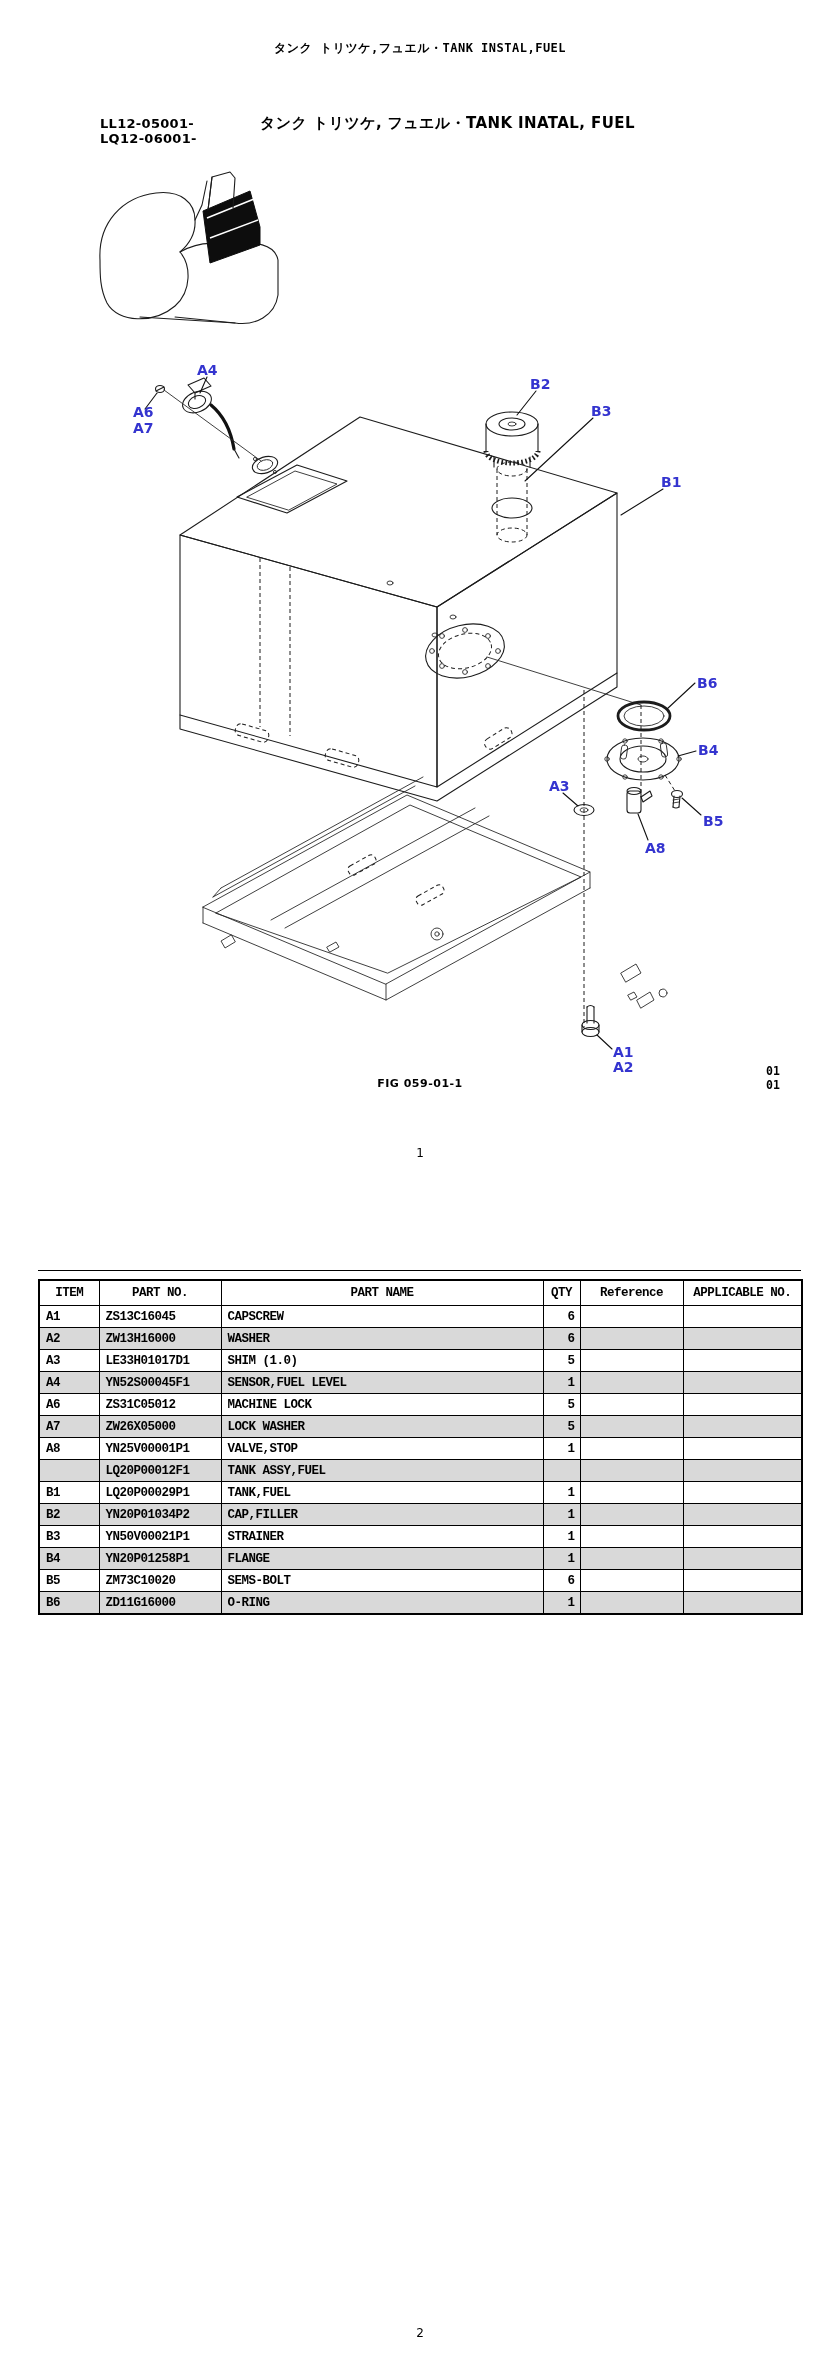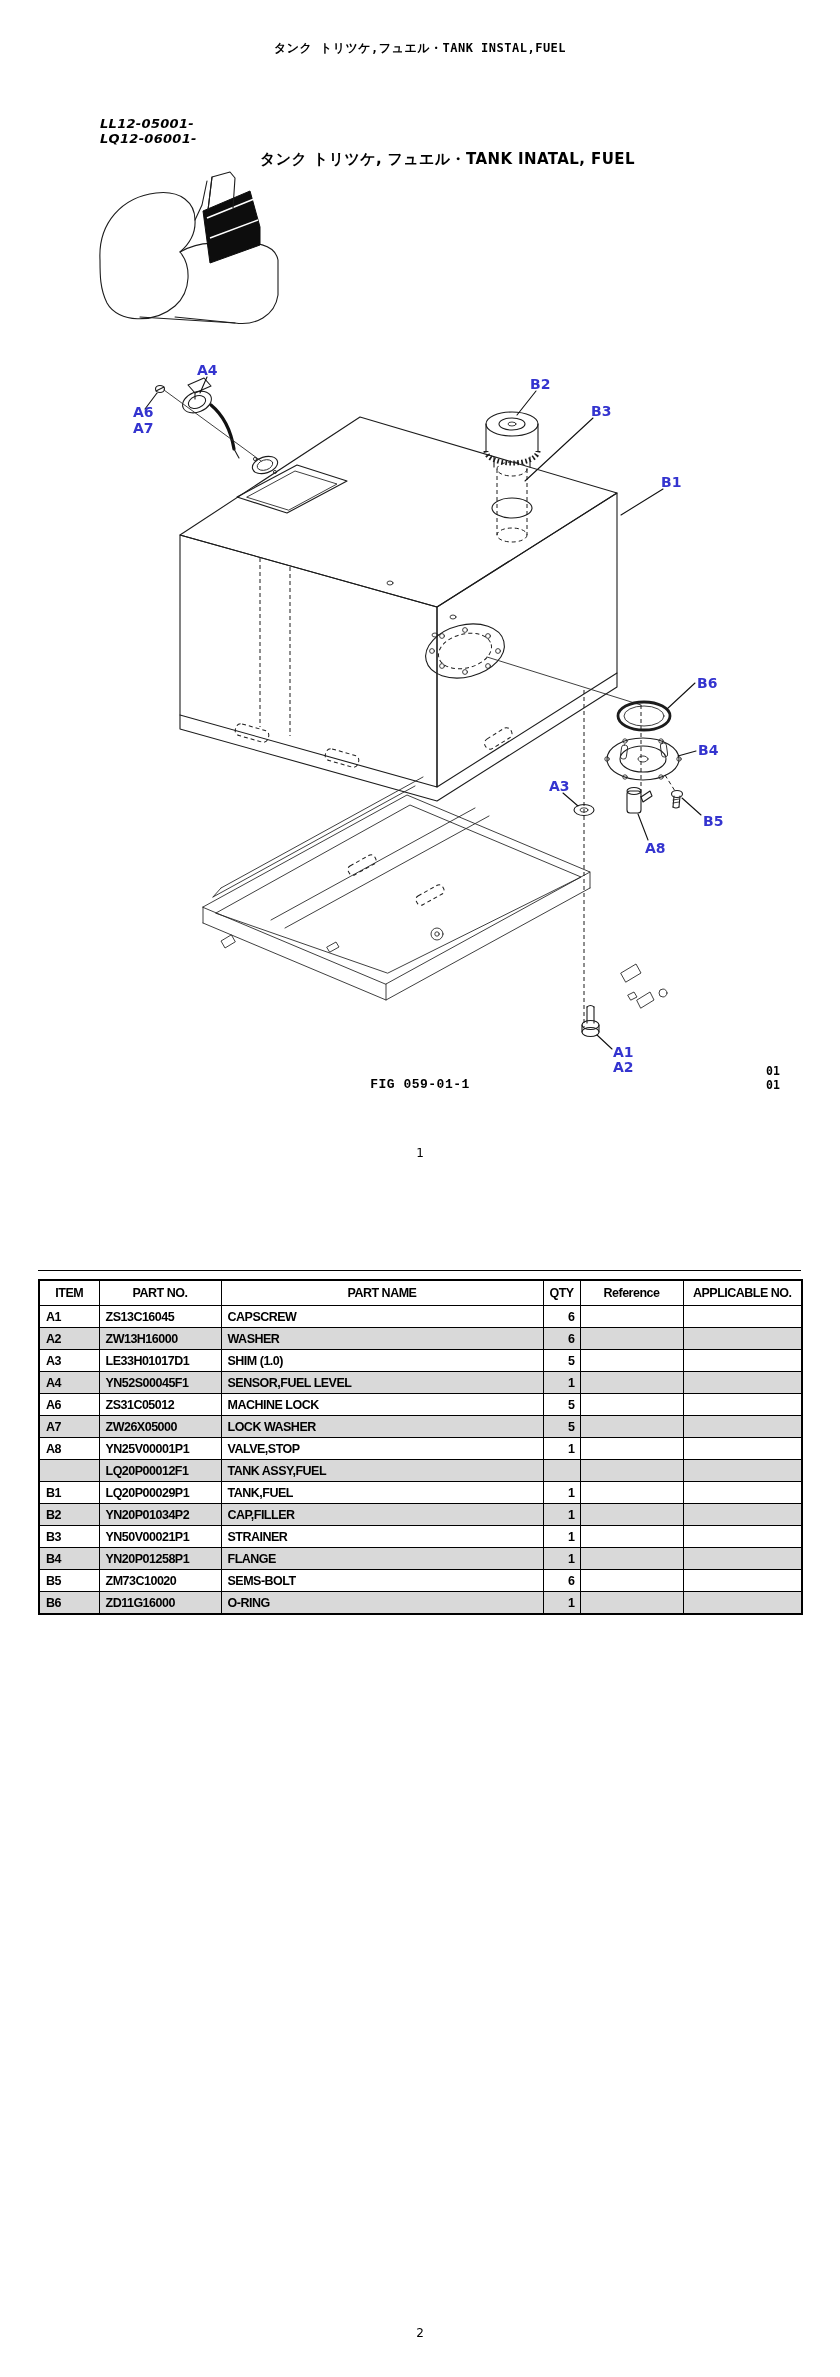--- a/index.html
+++ b/index.html
@@ -12,44 +12,44 @@
   .abs { position:absolute; }
 
   .header-title {
     top:40px; left:0; width:840px; text-align:center;
     font-size:12px; font-weight:600; letter-spacing:0.5px;
     font-family:"DejaVu Sans Mono", monospace;
   }
   .serial-range {
     top:116px; left:100px;
     font-size:13px; font-weight:bold; line-height:15px;
-    font-family:"DejaVu Sans", sans-serif; letter-spacing:0.3px;font-style:italic;
+    font-family:"DejaVu Sans", sans-serif; letter-spacing:0.3px;
   }
   .figure-title {
     top:114px; left:260px;
-    font-size:15px; font-weight:bold; letter-spacing:0.4px;margin-top:36px;
+    font-size:15px; font-weight:bold; letter-spacing:0.4px;
   }
   .fig-caption {
     top:1077px; left:0; width:840px; text-align:center;
-    font-size:13px; font-weight:bold; letter-spacing:0.5px;font-family:Liberation Mono, monospace;
+    font-size:11px; font-weight:bold; letter-spacing:0.5px;
   }
   .rev-marks {
     top:1064px; left:766px;
     font-size:11.5px; font-weight:bold; line-height:14px;
     font-family:"DejaVu Sans Mono", monospace;
   }
   .page-num-1 { top:1146px; left:0; width:840px; text-align:center; font-size:12px; }
   .page-num-2 { top:2326px; left:0; width:840px; text-align:center; font-size:12px; }
 
   .table-top-rule { top:1270px; left:38px; width:763px; height:1px; background:#000; }
 
   .parts-table-wrap { top:1279px; left:38px; }
   table.parts {
     border-collapse:collapse; table-layout:fixed; width:763px;
-    font-family:Liberation Sans, sans-serif;
+    font-family:Liberation Mono, monospace;
     font-size:12.5px; font-weight:bold; letter-spacing:-0.5px;border-radius:21px;
   }
   table.parts { border:2px solid #000; }
   table.parts th, table.parts td {
     border:1px solid #000; padding:0 6px; height:21px;
     overflow:hidden; white-space:nowrap; text-align:left;
   }
   table.parts thead th { height:24px; text-align:center; font-size:12.5px; }
   table.parts td.qty { text-align:right; padding-right:5px; }
   table.parts tbody tr:nth-child(even) td { background:#d9d9d9; }

